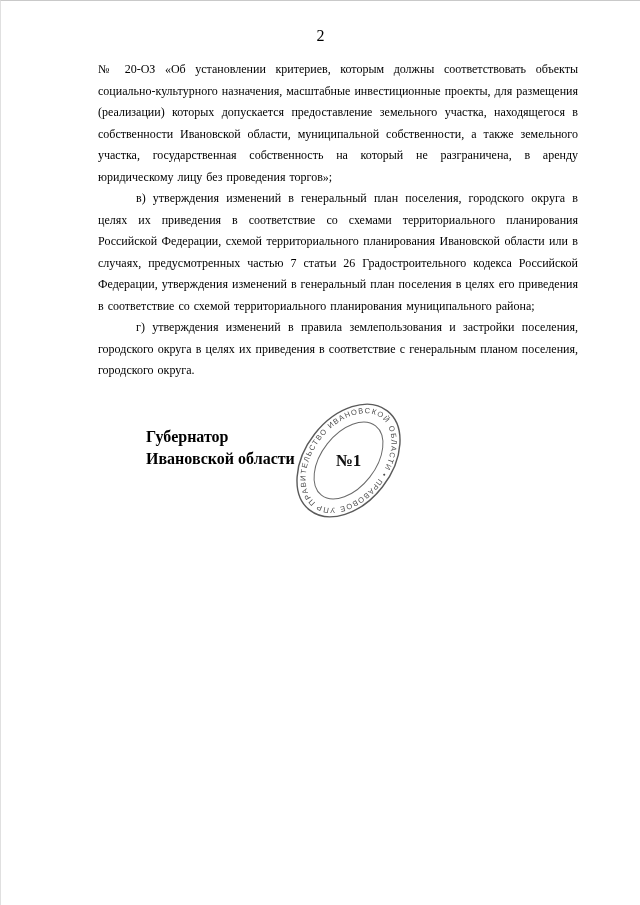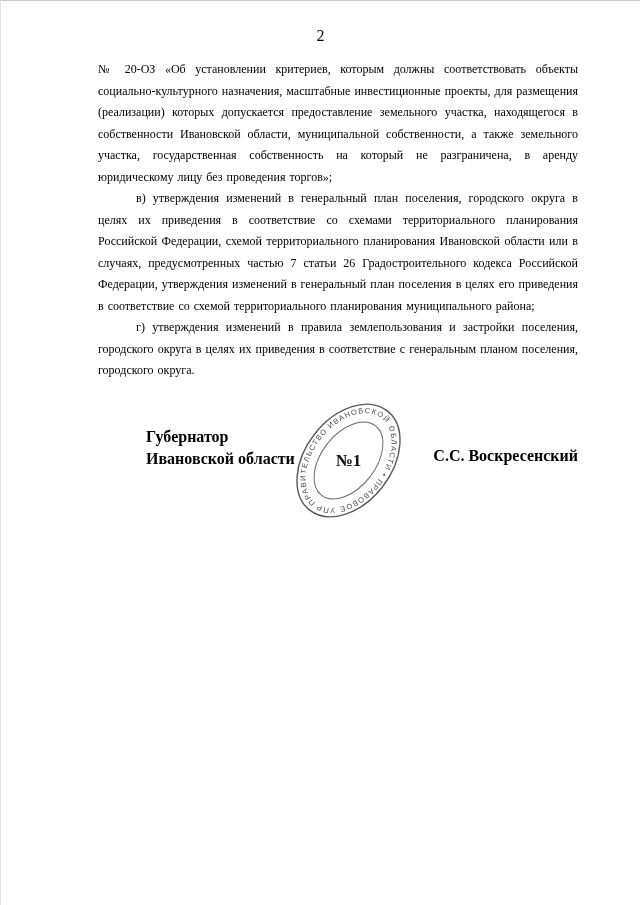--- a/index.html
+++ b/index.html
@@ -101,17 +101,16 @@
           <ellipse cx="0" cy="0" rx="44" ry="27" fill="none" stroke="#6a6a6a" stroke-width="1"></ellipse>
           <path id="sealTextPath" d="M -53.5,0 A 53.5,35 0 1 1 53.5,0 A 53.5,35 0 1 1 -53.5,0" fill="none" stroke="none"></path>
           <text font-family="Liberation Sans, sans-serif" font-size="7.5" letter-spacing="1.2" fill="#4f4f4f">
             <textPath href="#sealTextPath">ПРАВИТЕЛЬСТВО ИВАНОВСКОЙ ОБЛАСТИ • ПРАВОВОЕ УПРАВЛЕНИЕ •</textPath>
           </text>
         </g>
         <text x="72.5" y="78" text-anchor="middle" font-family="Liberation Serif, serif" font-size="17" font-weight="bold" fill="#111111">№1</text>
       </svg>
     </div>
 
-    <div class="signatory-name">С.С. Воскресенский</div>
 
   </div>
 
 </div>
 
 </body></html>

